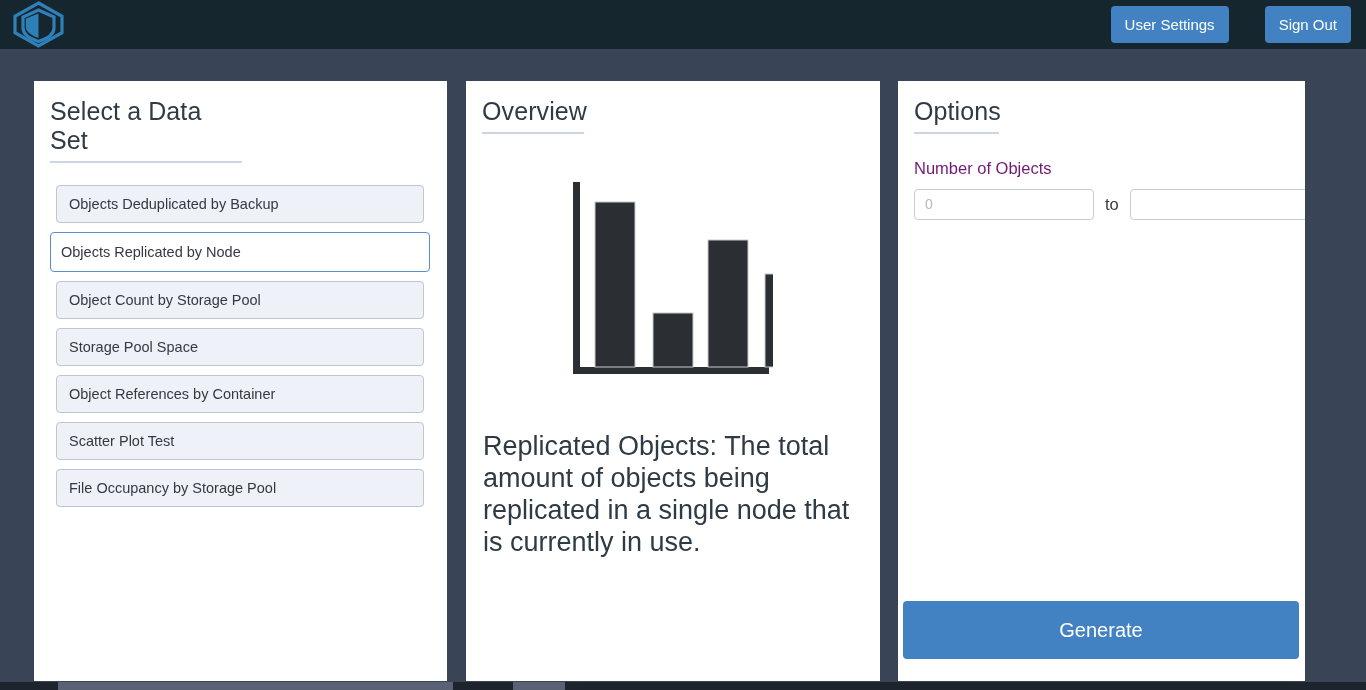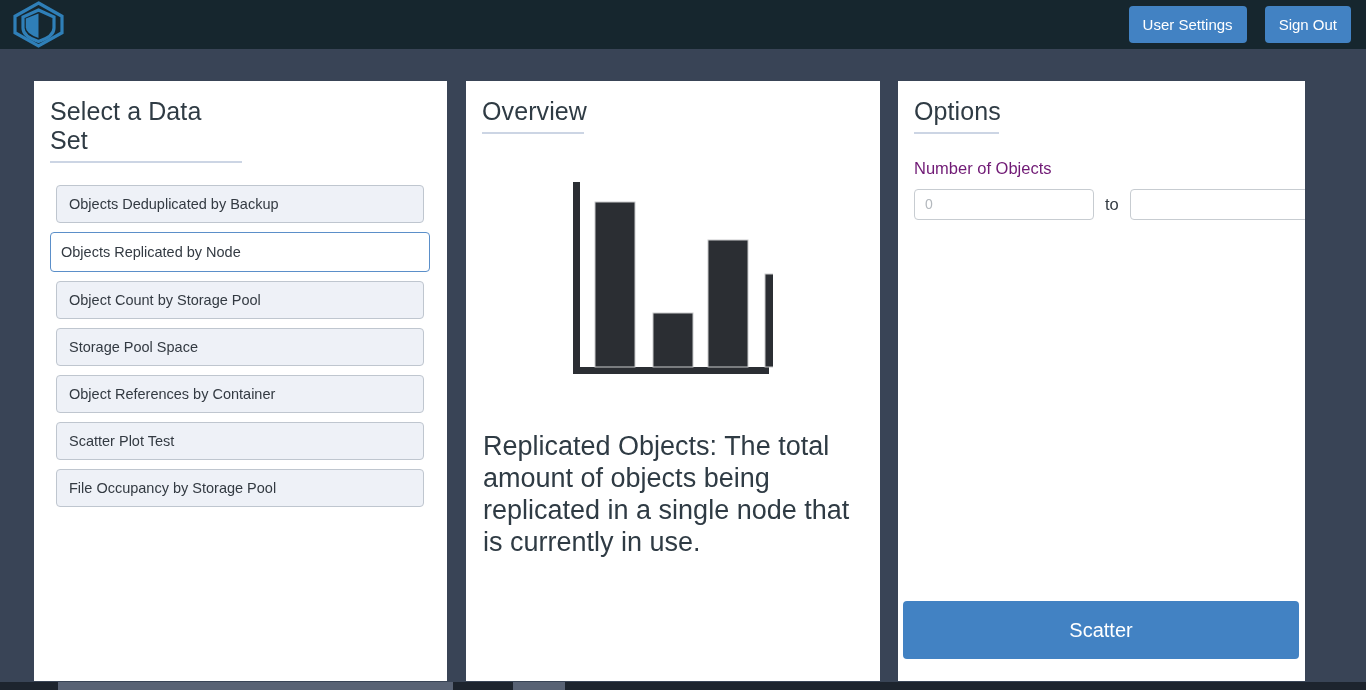--- a/index.html
+++ b/index.html
@@ -34,21 +34,21 @@
     align-items: center;
     padding-left: 11px;
     height: 49px;
   }
 
   .brand svg { display: block; }
 
   .topbar-actions {
     display: flex;
     align-items: center;
-    gap: 18px;
+    gap: 36px;
     padding-right: 15px;
   }
 
   .nav-btn {
     background: #4282c3;
     color: #ffffff;
     border: none;
     border-radius: 4px;
     font-family: "Liberation Sans", sans-serif;
     font-size: 15px;
@@ -288,21 +288,21 @@
       <h1 class="panel-title">Options</h1>
 
       <div class="field-label">Number of Objects</div>
 
       <div class="range-row">
         <input class="range-input first" type="text" placeholder="0" style="">
         <span class="range-sep">to</span>
         <input class="range-input second" type="text" placeholder="" style="">
       </div>
 
-      <button class="generate-btn">Scatter</button>
+      <button class="generate-btn">Generate</button>
     </div>
   </section>
 
 </div>
 
 <div class="scrollbar-track">
   <div class="scrollbar-thumb"></div>
   <div class="scrollbar-thumb2"></div>
 </div>
 

